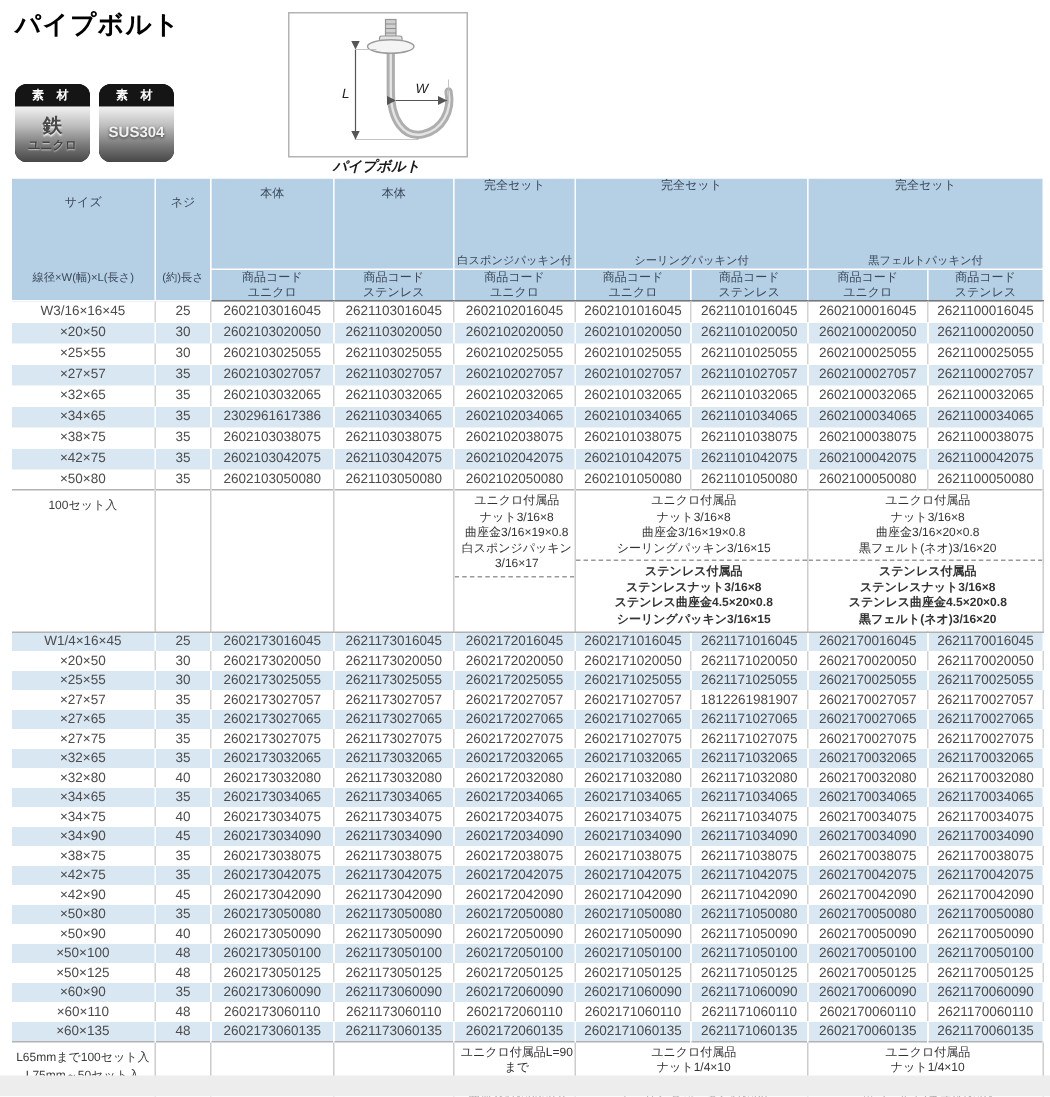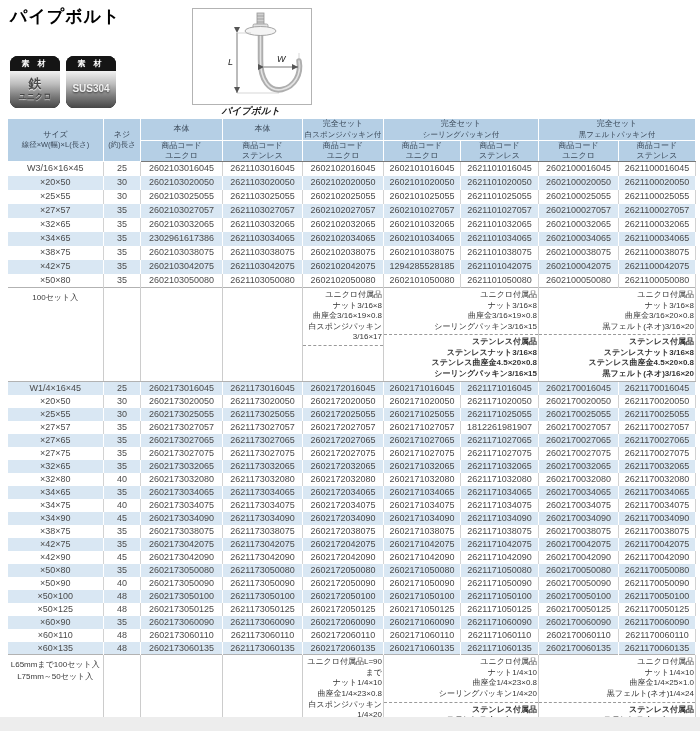--- a/index.html
+++ b/index.html
@@ -43,36 +43,36 @@
   table.catalog{
     position:absolute;left:7px;top:118px;width:688px;
     border-collapse:collapse;table-layout:fixed;
   }
   thead th{
     background:#b5cfe5;border:1px solid #ffffff;font-weight:normal;
     color:#3a4858;padding:0;vertical-align:middle;
   }
   thead tr.h1 th{height:21px;font-size:8px;line-height:1.3;}
   thead tr.h2 th{height:20px;font-size:8px;line-height:1.25;border-bottom:1px solid #787878;}
-  thead .l2{font-size:7.5px;}
+  thead .l2{font-size:7.5px;margin-top:40px;}
   tbody td{
     font-size:9px;color:#4b4b4b;text-align:center;padding:0;line-height:1;
     white-space:nowrap;overflow:hidden;
   }
   tr.s1{height:14px;} tr.s2{height:13px;}
   tr.row-blue td{background:#d9e7f3;border-right:1px solid #ffffff;}
   tr.row-white td{background:#ffffff;border-right:1px solid #d2d2d2;}
   tr.sec-first td{border-top:1px solid #8c8c8c;}
   tr.note-row td{
     background:#fff;vertical-align:top;border-right:1px solid #cccccc;
     border-top:1px solid #b2b2b2;border-bottom:1px solid #b2b2b2;white-space:normal;
   }
   tr.note-row.s1{height:83px;} tr.note-row.s2{height:73px;}
   .size-note{font-size:8px;color:#3a3a3a;padding-top:4px;line-height:1.5;text-align:center;}
-  .note-block{font-size:8px;color:#333;text-align:right;line-height:1.32;padding:2px 1px 2px 4px;}
+  .note-block{font-size:8px;color:#333;text-align:center;line-height:1.32;padding:2px 1px 2px 4px;}
   .nb2{border-top:1px dashed #9a9a9a;font-weight:bold;}
   tr.note-row.s1 .nb1{min-height:38px;box-sizing:border-box;}
   tr.note-row.s2 .nb1{min-height:33px;box-sizing:border-box;}
   .footer-strip{position:absolute;left:0;top:717px;width:700px;height:14px;background:#ededed;}
 </style>
 </head>
 <body>
 
 <div class="page-title">パイプボルト</div>
 
@@ -272,21 +272,21 @@
         <td>2621101038075</td>
         <td>2602100038075</td>
         <td>2621100038075</td>
       </tr>
       <tr class="s1 row-blue">
         <td>×42×75</td>
         <td>35</td>
         <td>2602103042075</td>
         <td>2621103042075</td>
         <td>2602102042075</td>
-        <td>1294285528185</td>
+        <td>2602101042075</td>
         <td>2621101042075</td>
         <td>2602100042075</td>
         <td>2621100042075</td>
       </tr>
       <tr class="s1 row-white">
         <td>×50×80</td>
         <td>35</td>
         <td>2602103050080</td>
         <td>2621103050080</td>
         <td>2602102050080</td>

